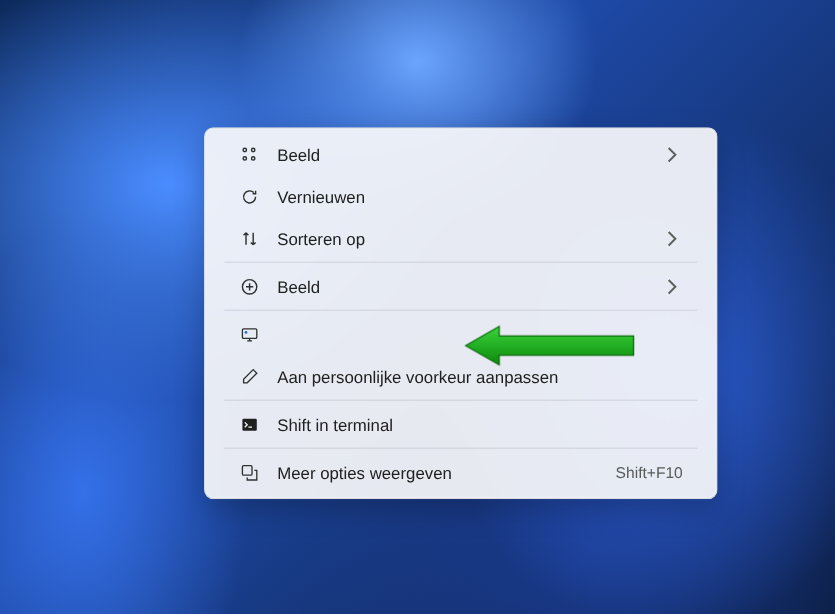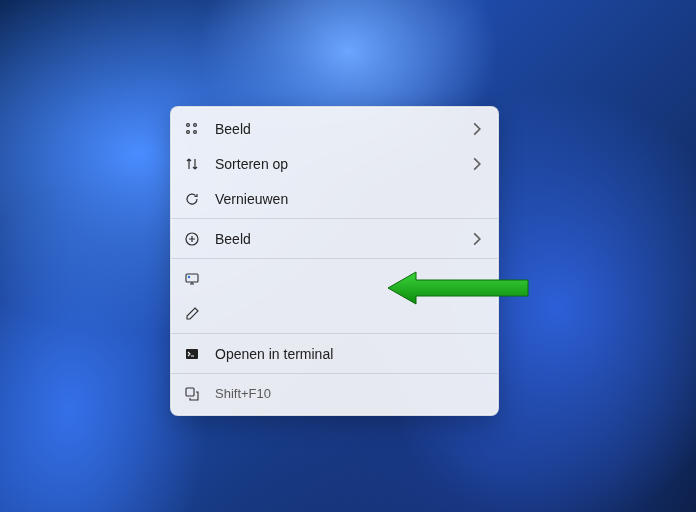--- a/index.html
+++ b/index.html
@@ -19,27 +19,27 @@
       radial-gradient(ellipse 350px 400px at 80% 60%, #2d5fd8 0%, transparent 55%),
       radial-gradient(ellipse 300px 250px at 50% 10%, #6ba5ff 0%, transparent 50%),
       radial-gradient(ellipse 450px 350px at 70% 90%, #1a3a8c 0%, transparent 60%),
       radial-gradient(ellipse 250px 400px at 10% 80%, #3570e8 0%, transparent 55%),
       linear-gradient(135deg, #0d2a5c 0%, #1e4aa8 40%, #0a1a3a 100%);
   }
   .context-menu {
     position: absolute;
     left: 170px;
     top: 106px;
-    width: 329px;
+    width: 428px;
     background: rgba(248, 248, 250, 0.92);
     backdrop-filter: blur(20px);
     border-radius: 8px;
     border: 1px solid rgba(0,0,0,0.08);
     box-shadow: 0 8px 24px rgba(0,0,0,0.22), 0 0 0 1px rgba(255,255,255,0.3) inset;
-    padding: 4px 0;
+    padding: 4px 16px;
   }
   .menu-item {
     display: flex;
     align-items: center;
     height: 35px;
     padding: 0 12px;
     cursor: default;
     position: relative;
   }
   .menu-icon {
@@ -53,21 +53,20 @@
   }
   .menu-icon svg { width: 16px; height: 16px; }
   .menu-label {
     flex: 1;
     font-size: 14px;
     color: #202020;
   }
   .menu-shortcut {
     font-size: 13px;
     color: #5a5a5a;
-    margin-right: 16px;
   }
   .chevron {
     width: 14px;
     height: 14px;
     position: absolute;
     right: 14px;
     display: flex;
     align-items: center;
     justify-content: center;
   }
@@ -103,42 +102,42 @@
     <span class="chevron">
       <svg viewBox="0 0 10 10" fill="none" stroke="#606060" stroke-width="1.2">
           <path d="M3 1l4 4-4 4"></path>
         </svg>
     </span>
   </div>
 
   <div class="menu-item">
     <span class="menu-icon">
       <svg viewBox="0 0 16 16" fill="none" stroke="#303030" stroke-width="1.2">
+        <path d="M13 8a5 5 0 1 1-1.5-3.5"></path>
+          <path d="M13 3v2.5h-2.5"></path>
+      </svg>
+    </span>
+    <span class="menu-label">Vernieuwen</span>
+  </div>
+
+  <div class="menu-item">
+    <span class="menu-icon">
+      <svg viewBox="0 0 16 16" fill="none" stroke="#303030" stroke-width="1.2">
         <path d="M5 3v10M5 3l-2 2M5 3l2 2"></path>
         <path d="M11 13V3M11 13l-2-2M11 13l2-2"></path>
       </svg>
     </span>
     <span class="menu-label">Sorteren op</span>
     <span class="chevron">
       <svg viewBox="0 0 10 10" fill="none" stroke="#606060" stroke-width="1.2">
           <path d="M3 1l4 4-4 4"></path>
         </svg>
     </span>
   </div>
 
-  <div class="menu-item">
-    <span class="menu-icon">
-      <svg viewBox="0 0 16 16" fill="none" stroke="#303030" stroke-width="1.2">
-        <path d="M13 8a5 5 0 1 1-1.5-3.5"></path>
-          <path d="M13 3v2.5h-2.5"></path>
-      </svg>
-    </span>
-    <span class="menu-label">Vernieuwen</span>
-  </div>
-
   <div class="divider"></div>
 
   <div class="menu-item">
     <span class="menu-icon">
       <svg viewBox="0 0 16 16" fill="none" stroke="#303030" stroke-width="1.2">
         <circle cx="8" cy="8" r="6"></circle>
           <path d="M8 5v6M5 8h6"></path>
       </svg>
     </span>
     <span class="menu-label">Beeld</span>
@@ -160,43 +159,45 @@
       </svg>
     </span>
   </div>
 
   <div class="menu-item">
     <span class="menu-icon">
       <svg viewBox="0 0 16 16" fill="none" stroke="#303030" stroke-width="1.1">
         <path d="M11 2l3 3-8 8H3v-3z"></path>
       </svg>
     </span>
+    <span class="menu-label">Aan persoonlijke voorkeur aanpassen</span>
   </div>
 
   <div class="divider"></div>
 
   <div class="menu-item">
     <span class="menu-icon">
       <svg viewBox="0 0 16 16" fill="#202020">
         <rect x="2" y="3" width="12" height="10" rx="1"></rect>
         <path d="M4 6l2 2-2 2M7 10h3" stroke="#f8f8fa" stroke-width="1.1" fill="none"></path>
       </svg>
     </span>
-    <span class="menu-label">Openen in terminal</span>
+    <span class="menu-label">Shift in terminal</span>
   </div>
 
   <div class="divider"></div>
 
   <div class="menu-item">
     <span class="menu-icon">
       <svg viewBox="0 0 16 16" fill="none" stroke="#303030" stroke-width="1.1">
         <rect x="2" y="2" width="8" height="8" rx="1"></rect>
         <path d="M12 6h2v8H6v-2"></path>
       </svg>
     </span>
+    <span class="menu-label">Meer opties weergeven</span>
     <span class="menu-shortcut">Shift+F10</span>
   </div>
 
 </div>
 
 <div class="arrow-annotation">
   <svg width="150" height="40" viewBox="0 0 150 40">
     <defs>
       <linearGradient id="ag" x1="0" y1="0" x2="0" y2="1">
         <stop offset="0" stop-color="#3bd43b"></stop>

